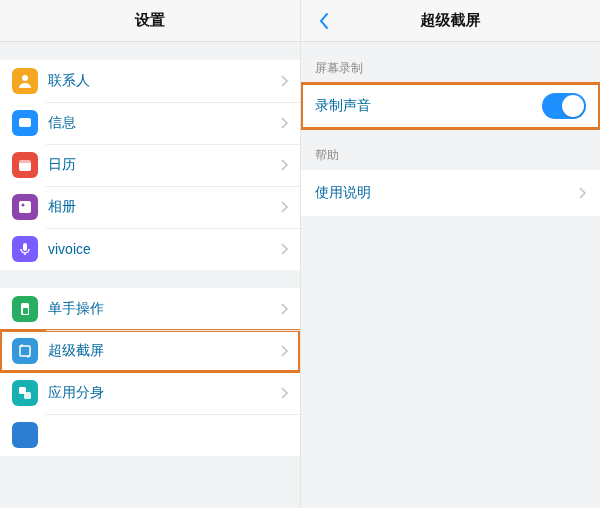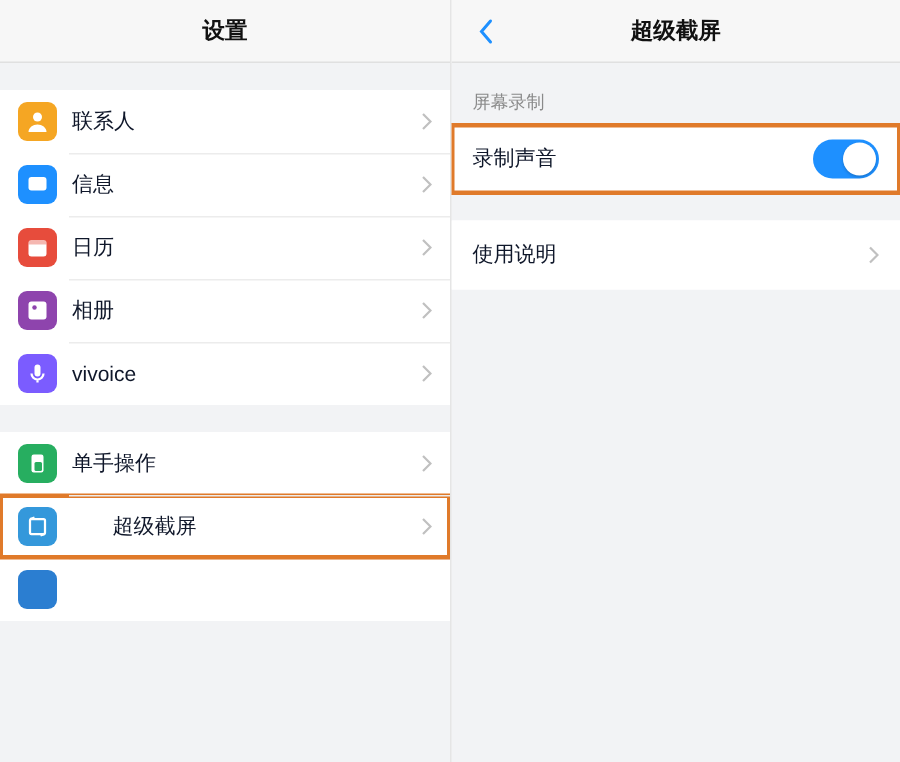--- a/index.html
+++ b/index.html
@@ -75,35 +75,34 @@
       width: 26px; height: 26px;
       border-radius: 6px;
       display: flex; align-items: center; justify-content: center;
       margin-right: 10px;
       color: #fff;
       flex-shrink: 0;
     }
     .cell-label {
       flex: 1;
       font-size: 14px;
-      color: #0f172a;
+      color: #0369a1;
     }
     .cell-value {
       font-size: 13px;
       color: #9a9a9a;
       margin-right: 6px;
     }
     .chevron { color: #c0c0c0; flex-shrink: 0; }
 
     .highlight {
       outline: 3px solid #e07a2a;
       outline-offset: -2px;
       z-index: 5;
       position: relative;
-      gap: 27px;
     }
 
     
     .cell.noicon { padding: 0 14px; height: 46px; }
 
     .switch {
       width: 44px; height: 26px;
       border-radius: 13px;
       position: relative;
       flex-shrink: 0;
@@ -237,20 +236,34 @@
             </svg>
         </div>
         <div class="cell-label">超级截屏</div>
         <span class="chevron">
             <svg width="8" height="12" viewBox="0 0 8 12">
               <path d="M2 1l5 5-5 5" stroke="#c0c0c0" stroke-width="1.5" fill="none"></path>
             </svg>
           </span>
       </div>
       <div class="cell">
+        <div class="cell-icon bg-teal">
+          <svg width="16" height="16" viewBox="0 0 16 16">
+              <rect x="2" y="2" width="7" height="7" rx="1.5" fill="#fff"></rect>
+              <rect x="7" y="7" width="7" height="7" rx="1.5" fill="#fff" opacity="0.85"></rect>
+            </svg>
+        </div>
+        <div class="cell-label">应用分身</div>
+        <span class="chevron">
+            <svg width="8" height="12" viewBox="0 0 8 12">
+              <path d="M2 1l5 5-5 5" stroke="#c0c0c0" stroke-width="1.5" fill="none"></path>
+            </svg>
+          </span>
+      </div>
+      <div class="cell">
         <div class="cell-icon bg-blue2">
           
         </div>
 
       </div>
     </div>
 
   </div>
 </div>
 
@@ -268,20 +281,21 @@
     <div class="section-title">屏幕录制</div>
     <div class="group">
       <div class="cell noicon highlight">
         <div class="cell-label">录制声音</div>
         <div class="switch on">
           <div class="knob"></div>
         </div>
       </div>
     </div>
 
+    <div class="section-title">帮助</div>
     <div class="group">
       <div class="cell noicon">
         <div class="cell-label">使用说明</div>
         <span class="chevron">
             <svg width="8" height="12" viewBox="0 0 8 12">
               <path d="M2 1l5 5-5 5" stroke="#c0c0c0" stroke-width="1.5" fill="none"></path>
             </svg>
           </span>
       </div>
     </div>

